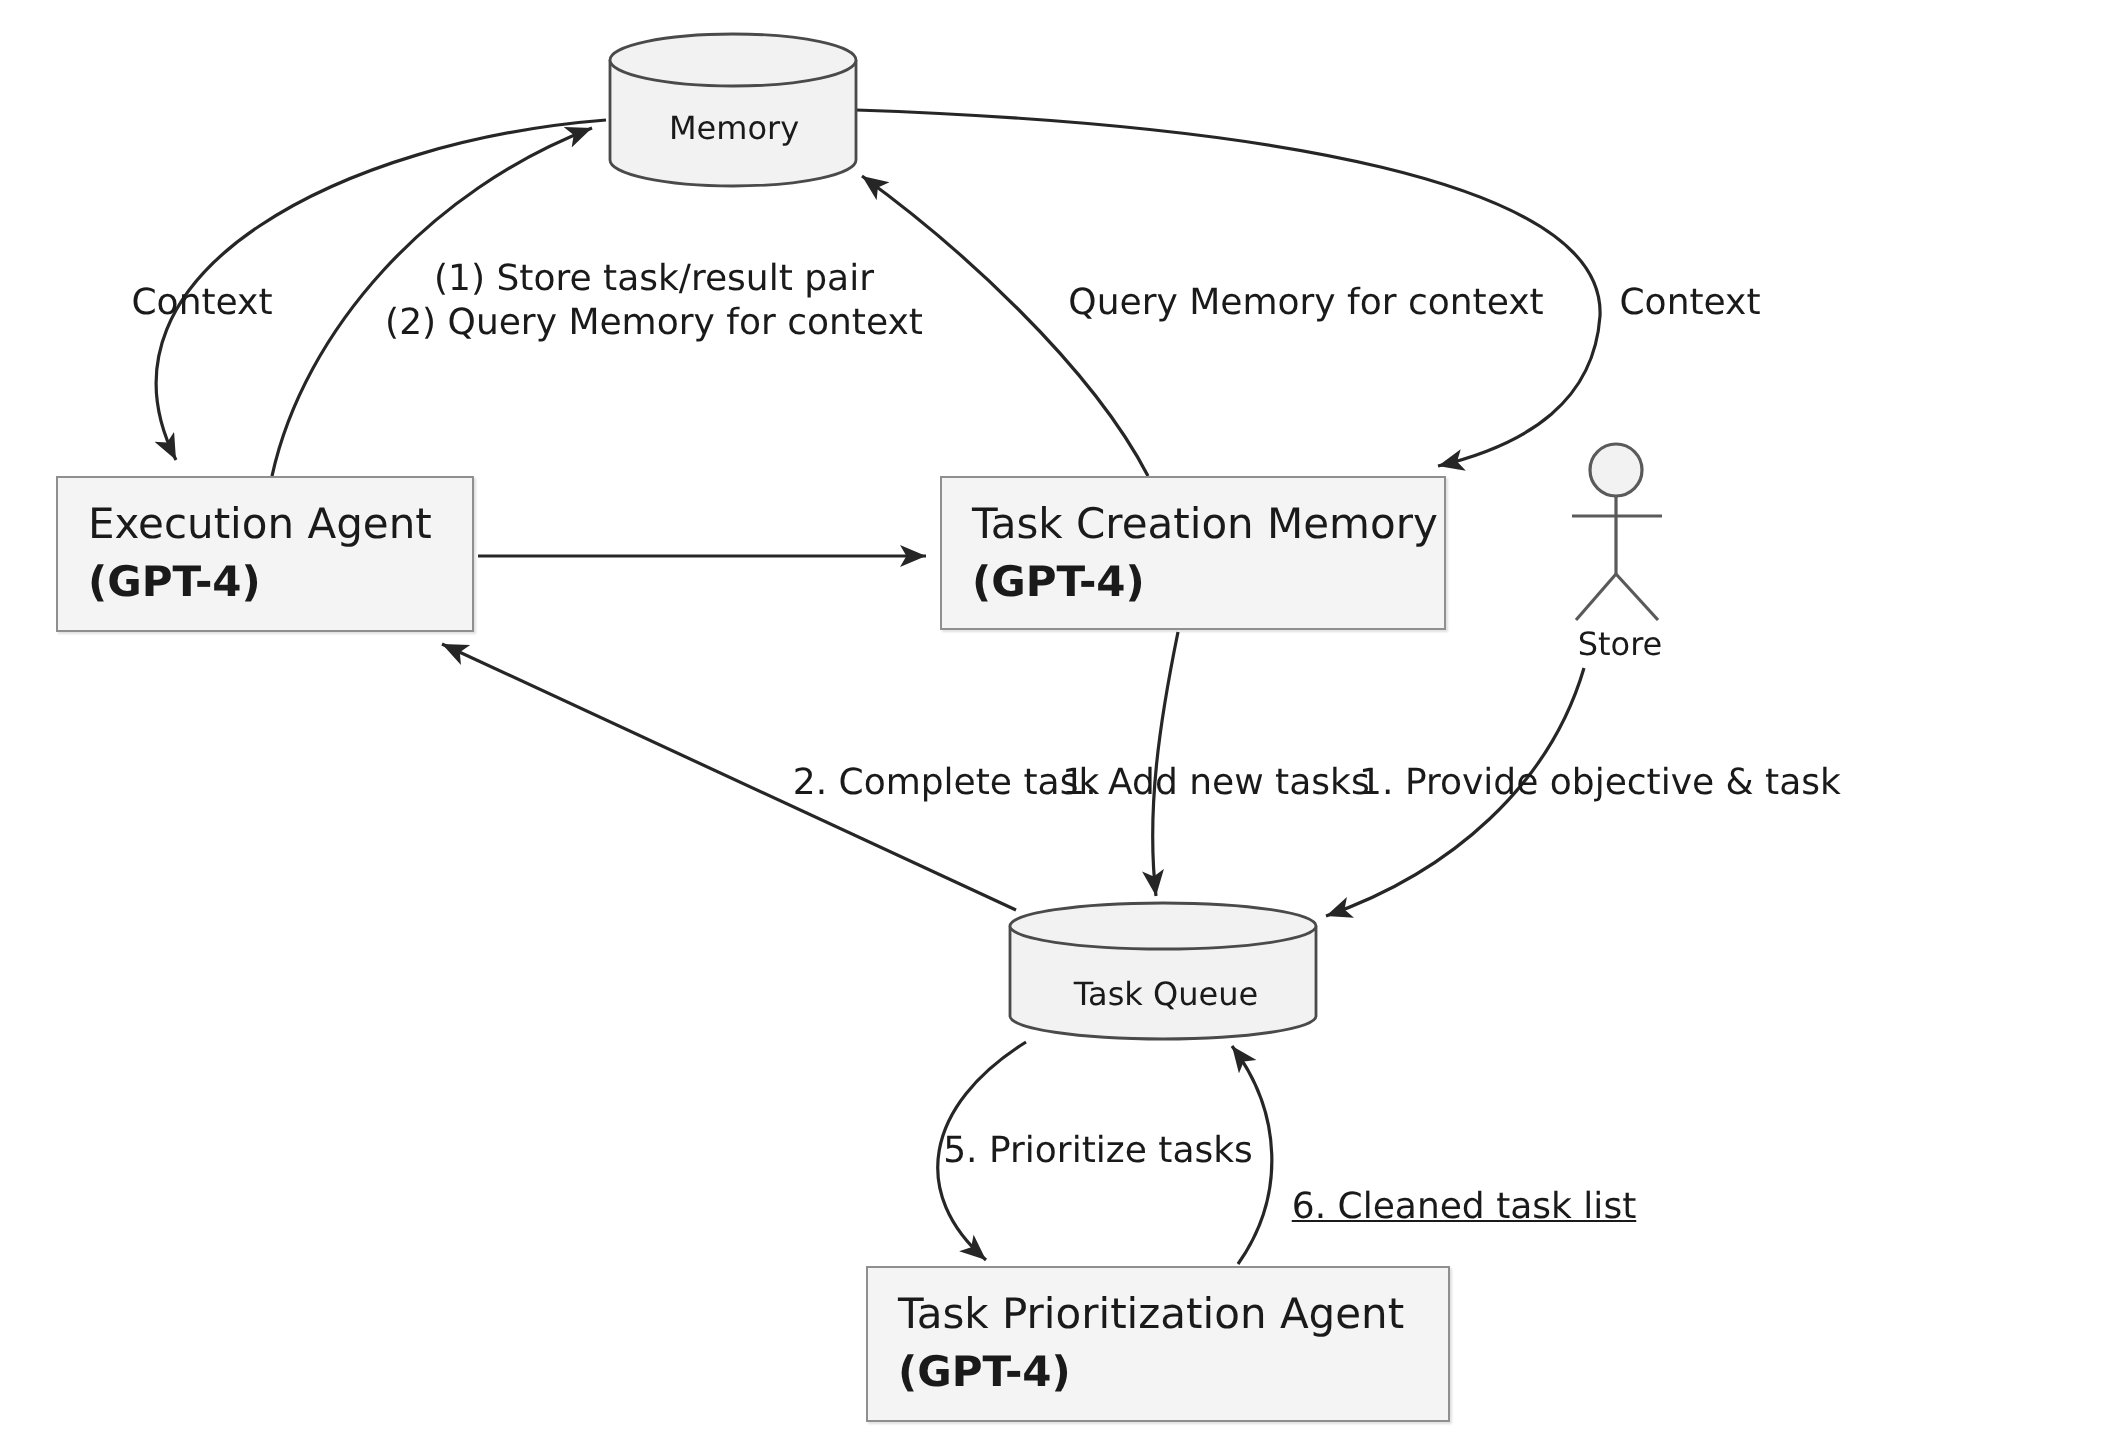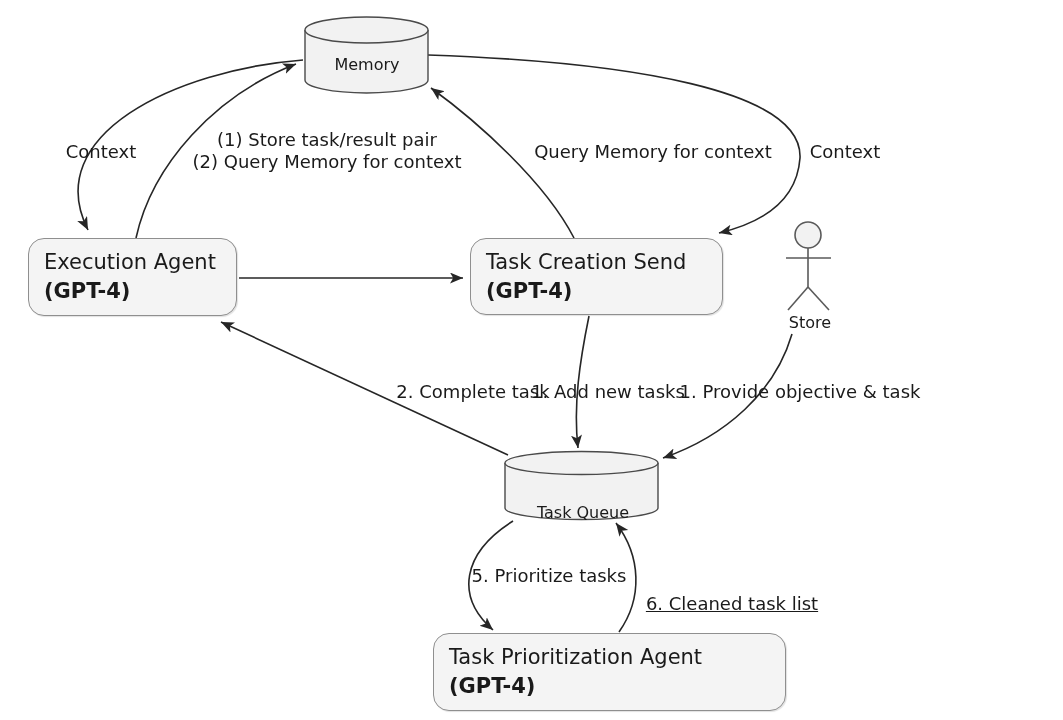--- a/index.html
+++ b/index.html
@@ -11,21 +11,21 @@
     font-family: "DejaVu Sans", sans-serif;
     color: #1a1a1a;
     overflow: hidden;
   }
   .layer-svg { position: absolute; left: 0; top: 0; }
   .node-box {
     position: absolute;
     box-sizing: border-box;
     background: #f4f4f4;
     border: 1.5px solid #8f8f8f;
-    border-radius: 16px;
+    border-radius: 0;
     box-shadow: 1px 1px 1px rgba(0,0,0,0.12);
     display: flex;
     flex-direction: column;
     justify-content: center;
     padding-left: 15px;
     font-size: 21px;
     line-height: 29px;
     white-space: nowrap;
   }
   .node-box .model-line { display: block; font-weight: bold; }
@@ -89,31 +89,31 @@
       <line class="actor-stroke" x1="808" y1="287" x2="829" y2="310"></line>
     </g>
   </svg>
 
   <div class="node-box" style="left:28px; top:238px; width:209px; height:78px;">
     <span>Execution Agent</span>
     <span class="model-line">(GPT-4)</span>
   </div>
 
   <div class="node-box" style="left:470px; top:238px; width:253px; height:77px;">
-    <span>Task Creation Send</span>
+    <span>Task Creation Memory</span>
     <span class="model-line">(GPT-4)</span>
   </div>
 
-  <div class="node-box" style="left:433px; top:633px; width:353px; height:78px;">
+  <div class="node-box" style="left:433px; top:633px; width:292px; height:78px;">
     <span>Task Prioritization Agent</span>
     <span class="model-line">(GPT-4)</span>
   </div>
 
   <div class="cyl-label" style="left:367px; top:64px;">Memory</div>
-  <div class="cyl-label" style="left:583px; top:497px;margin-top:15px;">Task Queue</div>
+  <div class="cyl-label" style="left:583px; top:497px;">Task Queue</div>
   <div class="actor-label" style="left:810px; top:322px;">Store</div>
 
   <div class="edge-label" style="left:101px; top:152px;">Context</div>
 
   <div class="edge-label" style="left:327px; top:151px;">
     <span style="display:block;">(1) Store task/result pair</span>
     <span style="display:block;">(2) Query Memory for context</span>
   </div>
 
   <div class="edge-label" style="left:653px; top:152px;">Query Memory for context</div>

